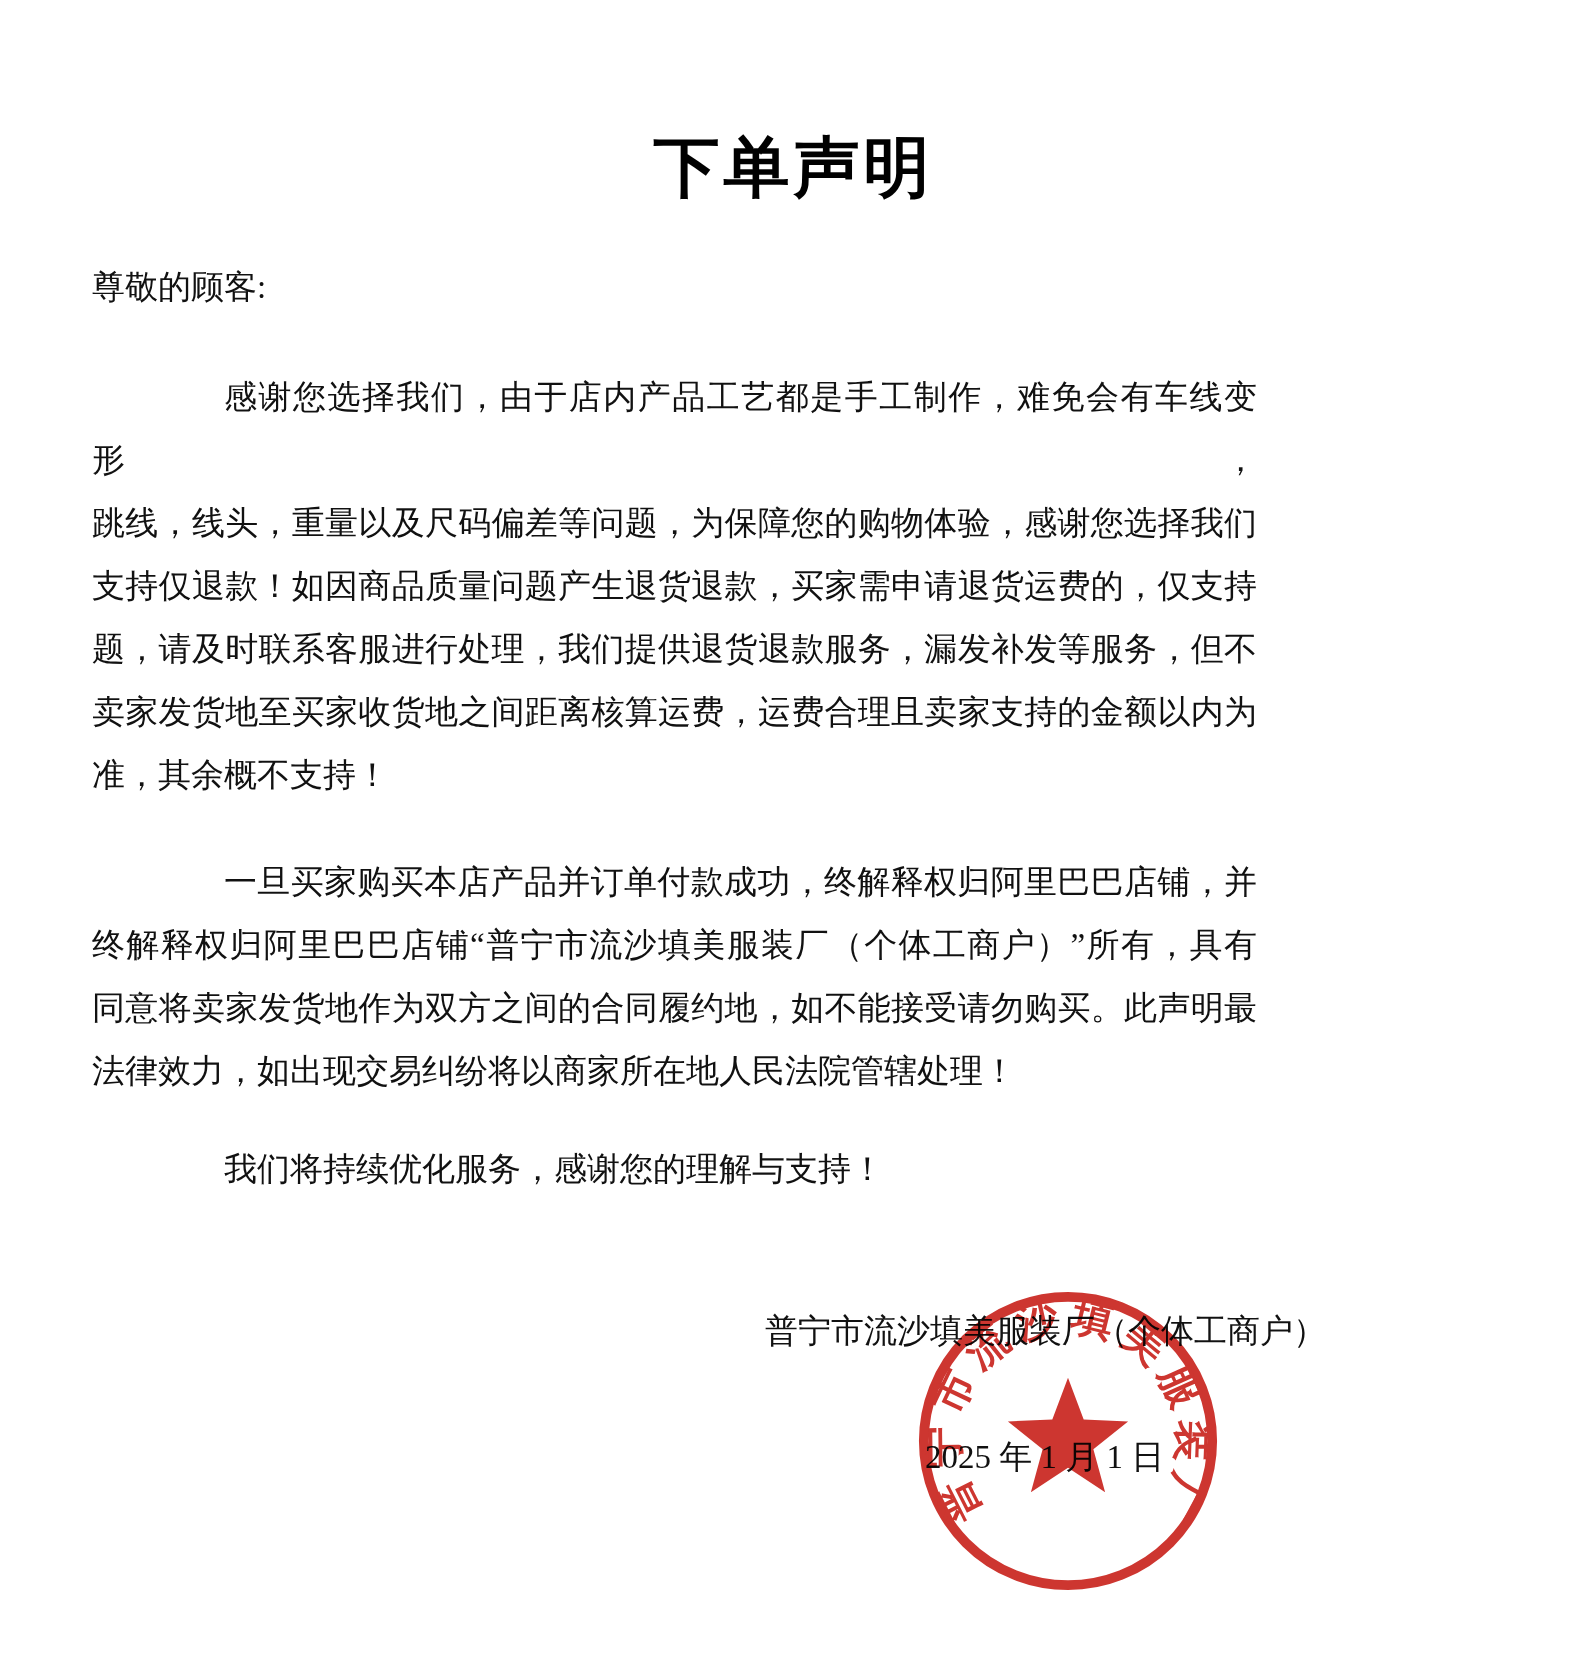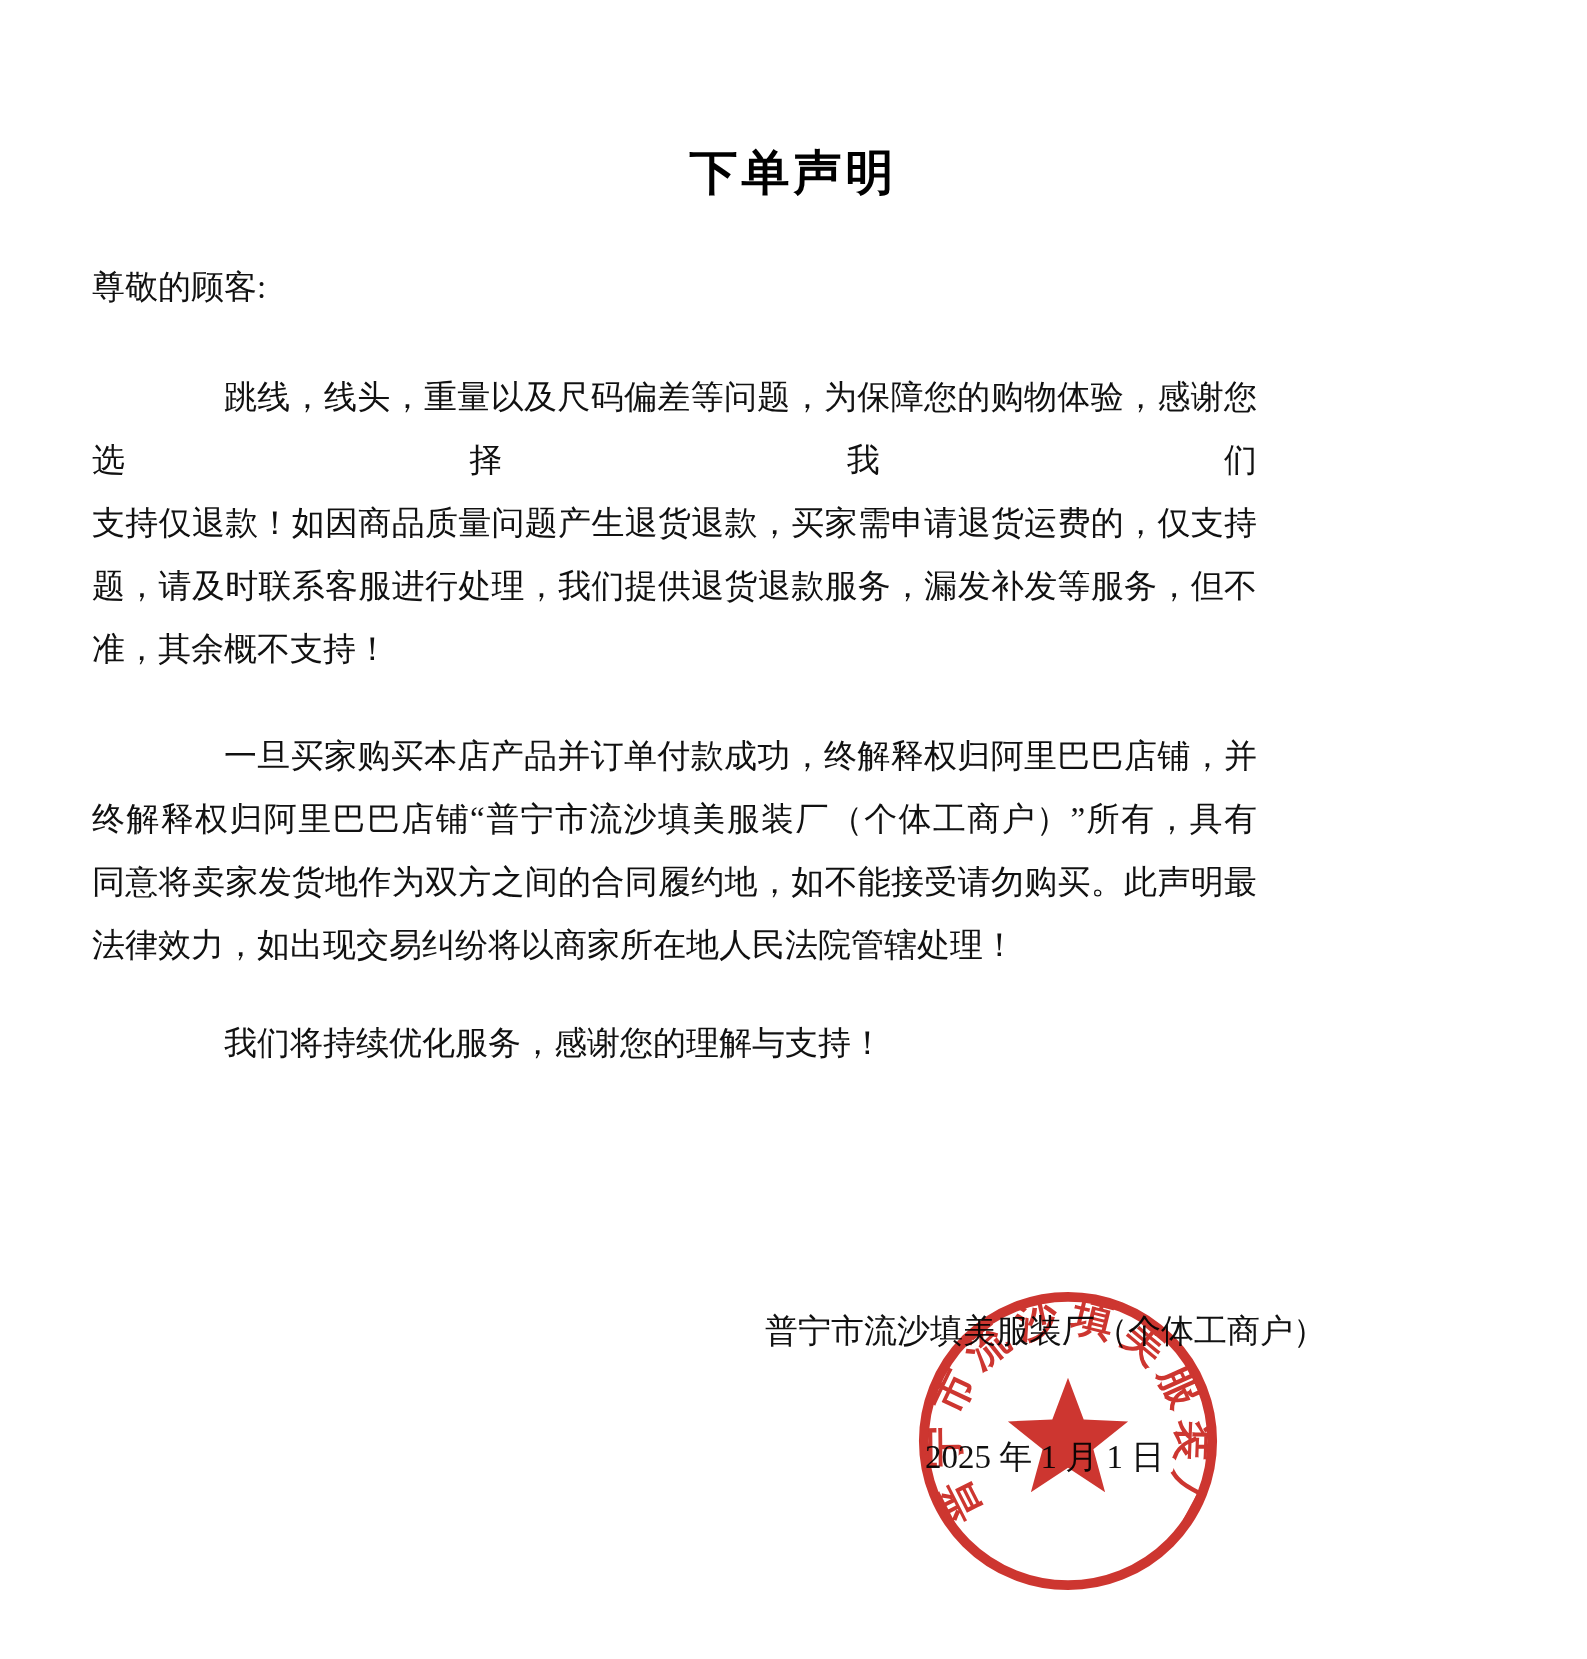--- a/index.html
+++ b/index.html
@@ -9,23 +9,23 @@
     height: 1659px;
     background: #ffffff;
     overflow: hidden;
     color: #111111;
     font-family: "Liberation Serif", "DejaVu Serif", serif;
   }
   .doc-title {
     margin: 0;
     padding-top: 138px;
     text-align: center;
-    font-family: Liberation Sans, sans-serif;
+    font-family: Liberation Mono, monospace;
     font-weight: 700;
-    font-size: 48px;
+    font-size: 66px;
     line-height: 70px;
     letter-spacing: 4px;
     color: #000000;
   }
   .content {
     margin-left: 92px;
     width: 1165px;
   }
   .salutation {
     margin-top: 48px;
@@ -82,23 +82,25 @@
 
 <div class="page">
 
   <h1 class="doc-title">下单声明</h1>
 
   <div class="content">
 
     <div class="salutation">尊敬的顾客:</div>
 
     <div class="para p1">
+      <span class="line">感谢您选择我们，由于店内产品工艺都是手工制作，难免会有车线变形，</span>
       <span class="line">跳线，线头，重量以及尺码偏差等问题，为保障您的购物体验，感谢您选择我们</span>
       <span class="line">支持仅退款！如因商品质量问题产生退货退款，买家需申请退货运费的，仅支持</span>
       <span class="line">题，请及时联系客服进行处理，我们提供退货退款服务，漏发补发等服务，但不</span>
+      <span class="line">卖家发货地至买家收货地之间距离核算运费，运费合理且卖家支持的金额以内为</span>
       <span class="line short">准，其余概不支持！</span>
     </div>
 
     <div class="para p2">
       <span class="line">一旦买家购买本店产品并订单付款成功，终解释权归阿里巴巴店铺，并</span>
       <span class="line">终解释权归阿里巴巴店铺“普宁市流沙填美服装厂（个体工商户）”所有，具有</span>
       <span class="line">同意将卖家发货地作为双方之间的合同履约地，如不能接受请勿购买。此声明最</span>
       <span class="line short">法律效力，如出现交易纠纷将以商家所在地人民法院管辖处理！</span>
     </div>
 

